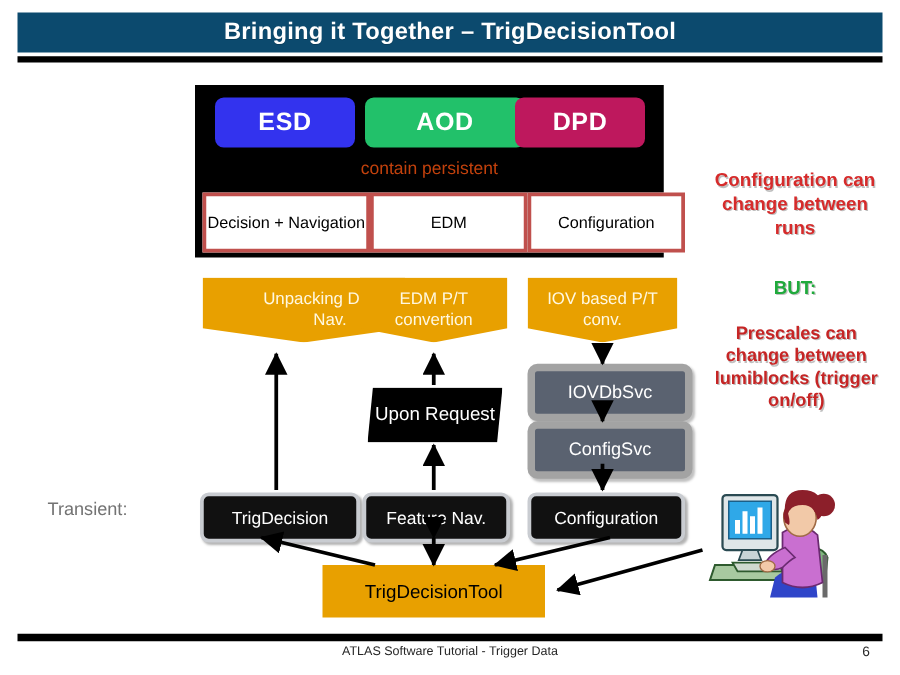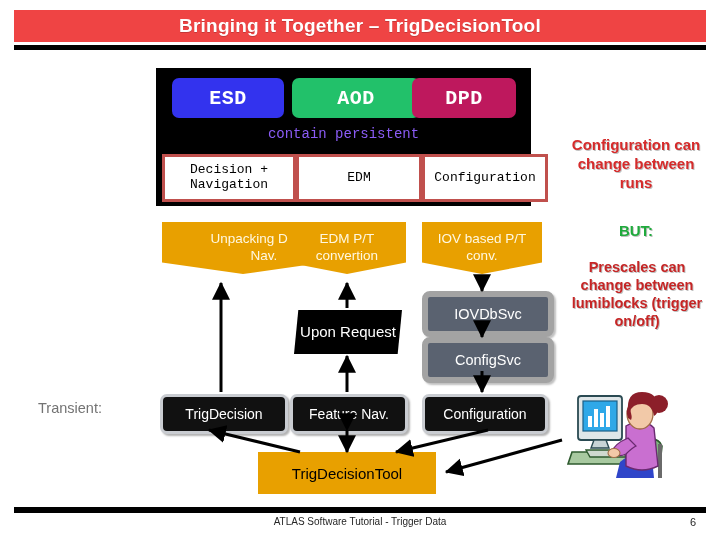--- a/index.html
+++ b/index.html
@@ -6,50 +6,49 @@
   body{
     width:720px;height:540px;position:relative;overflow:hidden;
     background:#ffffff;
     font-family:"Liberation Sans", sans-serif;
   }
   .slide{position:absolute;inset:0;}
 
   
   #title-bar{
     position:absolute;left:14px;top:10px;width:692px;height:32px;
-    background:#ef4444;
+    background:#0c4a6e;
     display:flex;align-items:center;justify-content:center;
   }
   #title-text{
     color:#ffffff;font-size:19px;font-weight:bold;letter-spacing:.2px;
     white-space:nowrap;
     text-shadow:0 1px 0 rgba(0,0,0,.18);
   }
   #title-rule{
     position:absolute;left:14px;top:45px;width:692px;height:5px;background:#000;
   }
 
   
   #persist-panel{
     position:absolute;left:156px;top:68px;width:375px;height:138px;
     background:#000000;
-    font-family:Liberation Mono, monospace;
   }
   .fmt-box{
     position:absolute;top:10px;height:40px;border-radius:7px;
     display:flex;align-items:center;justify-content:center;
     color:#ffffff;font-size:20px;font-weight:bold;letter-spacing:.5px;
   }
   #fmt-esd{left:16px;width:112px;background:#3333ee;}
   #fmt-aod{left:136px;width:128px;background:#22c16a;}
   #fmt-dpd{left:256px;width:104px;background:#be185d;}
 
   #contain-persistent{
     position:absolute;left:0;top:58px;width:100%;
-    text-align:center;color:#8b5cf6;font-size:14px;
+    text-align:center;color:#c2410c;font-size:14px;
   }
 
   .wbox{
     position:absolute;top:86px;height:42px;background:#ffffff;
     border:3px solid #c0504d;
     display:flex;align-items:center;justify-content:center;
     text-align:center;color:#000000;font-size:13px;line-height:1.15;
   }
   #wbox-dec{left:6px;width:128px;}
   #wbox-edm{left:140px;width:120px;}

